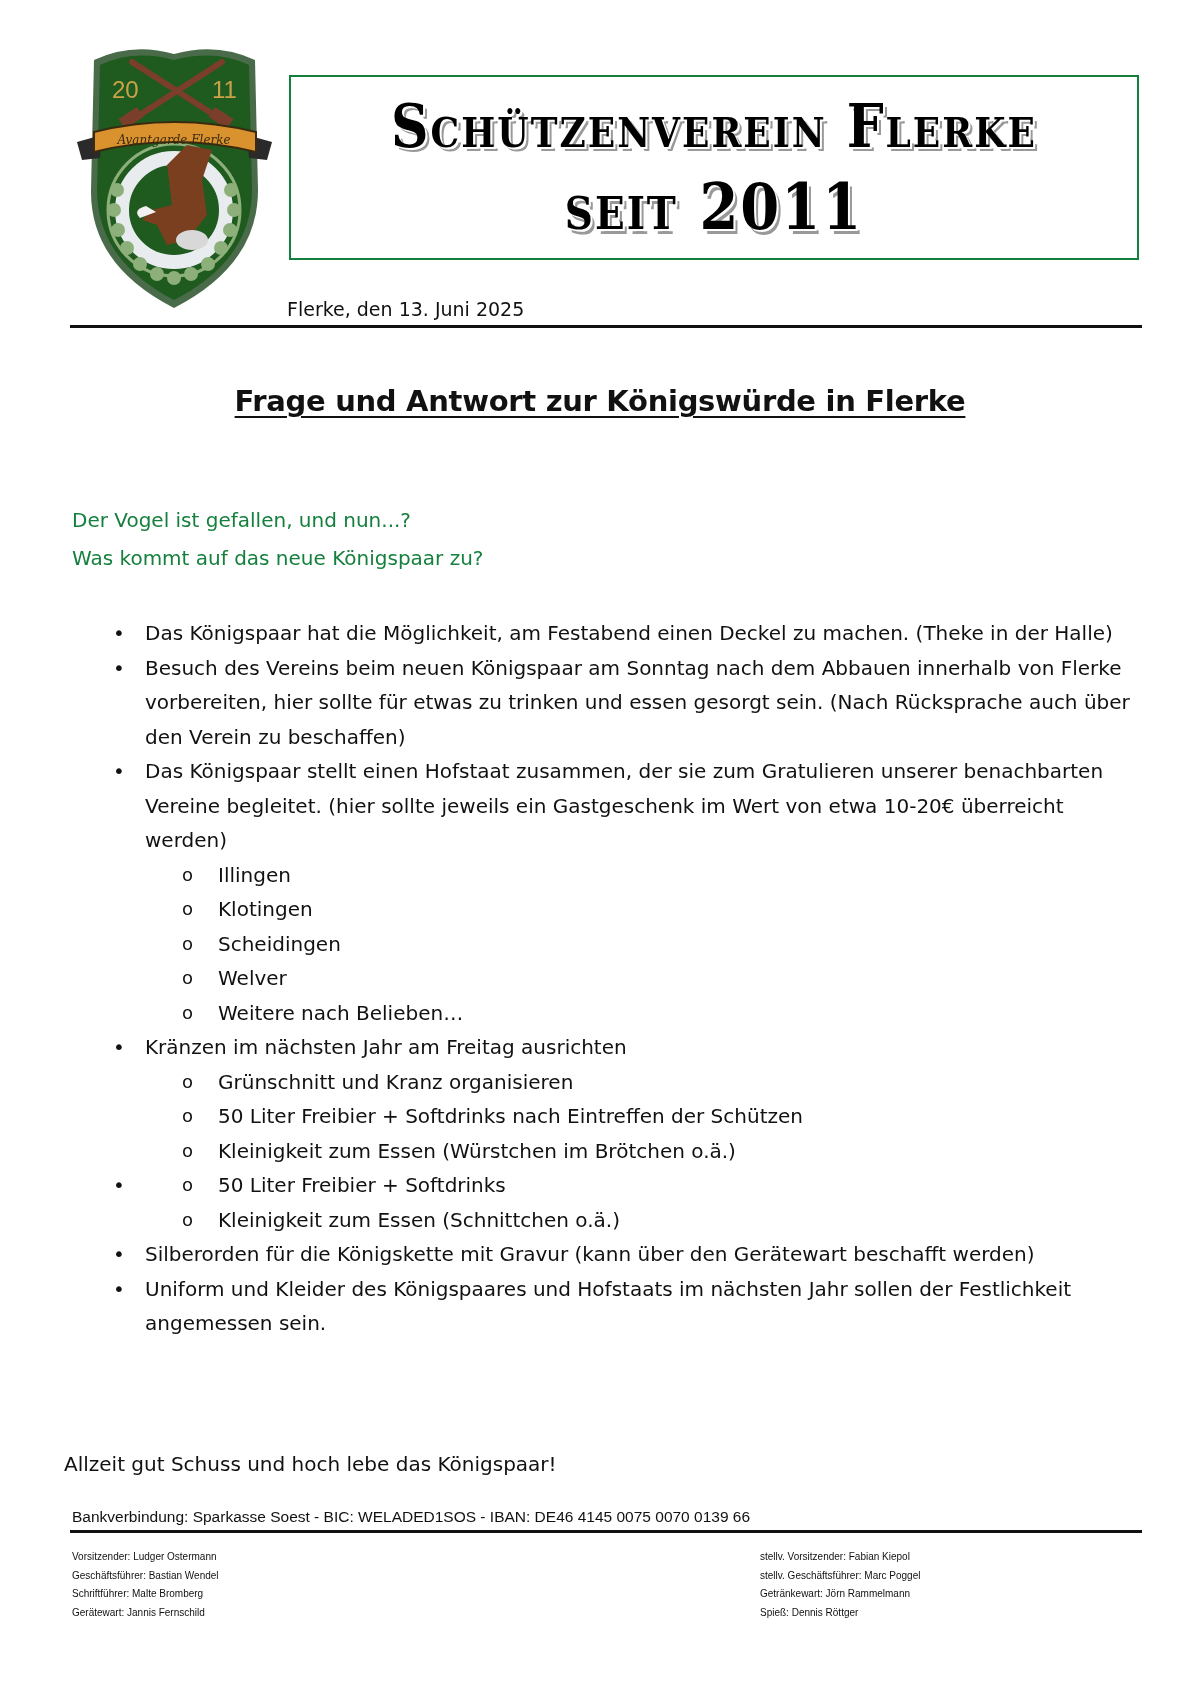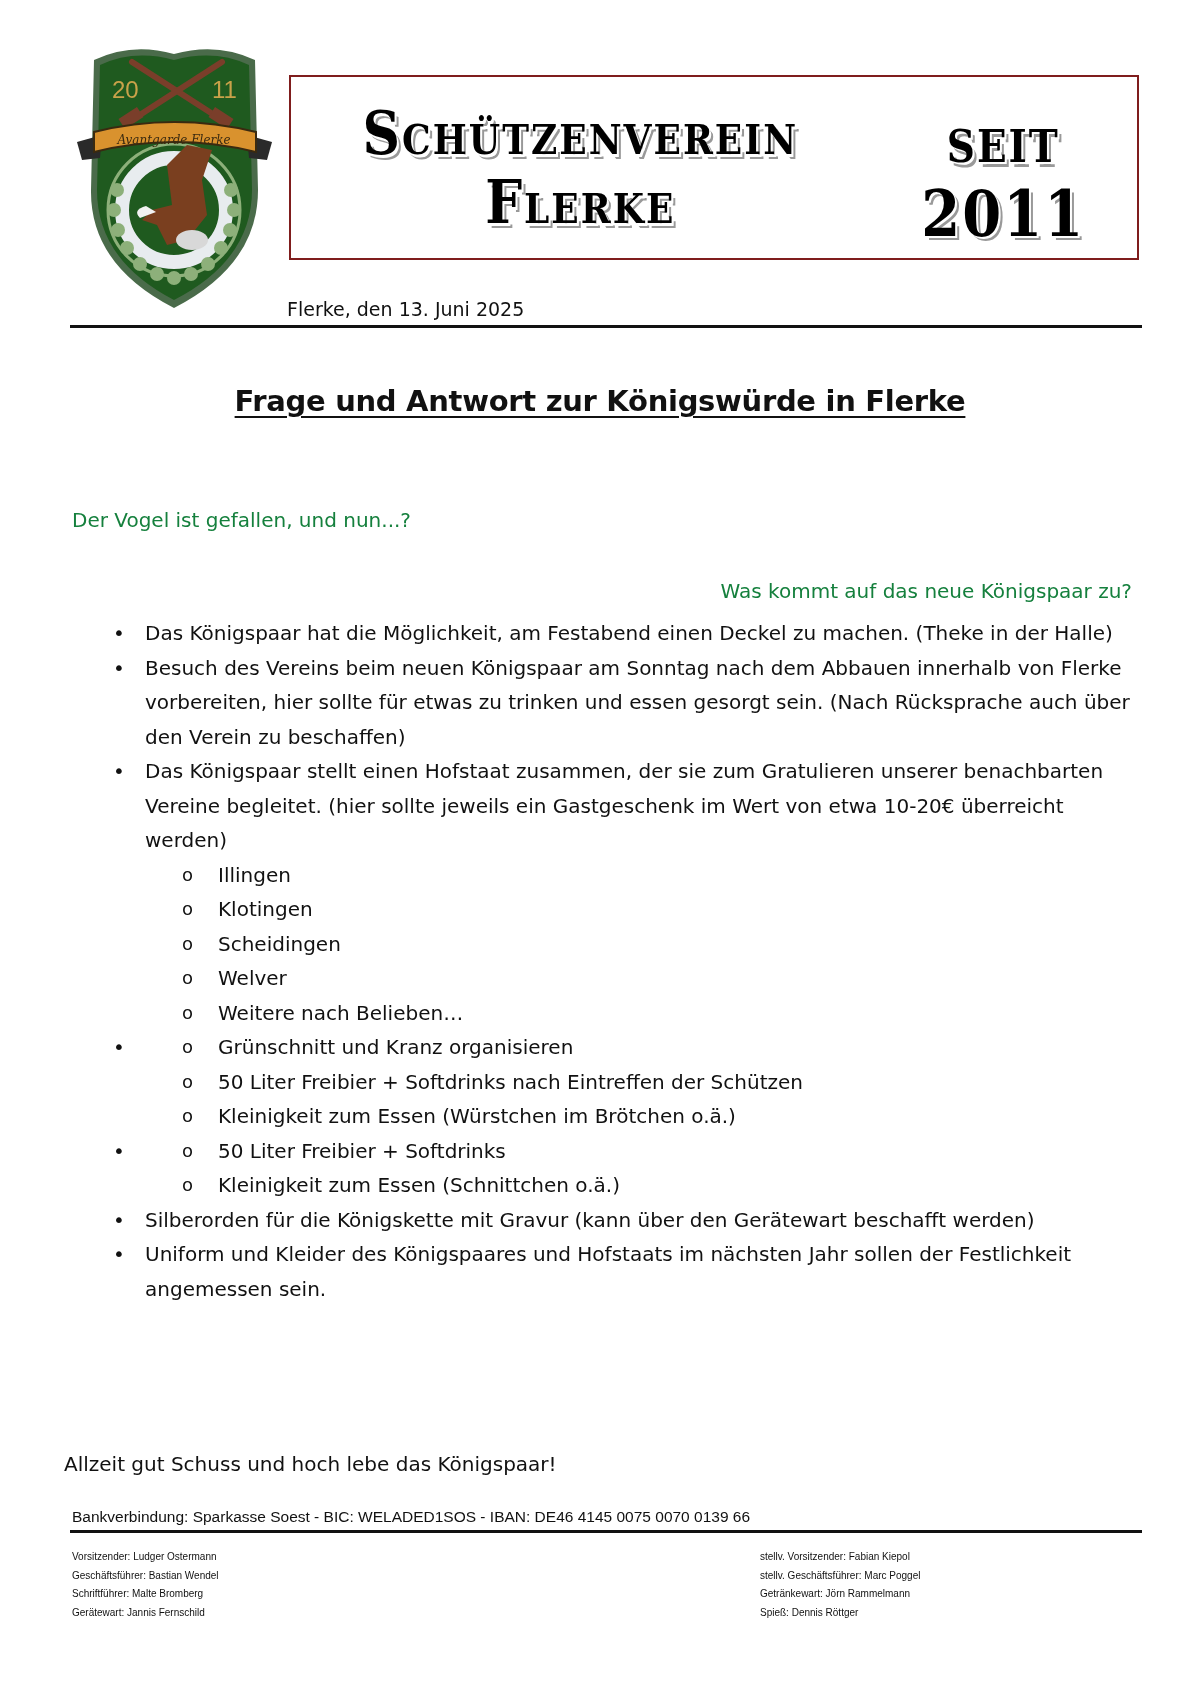--- a/index.html
+++ b/index.html
@@ -1,34 +1,34 @@
 <!DOCTYPE html>
 <html><head>
   <meta charset="utf-8">
   <style>
     html, body { margin: 0; padding: 0; background: #ffffff; }
     body { width: 1200px; height: 1696px; position: relative; overflow: hidden; color: #111; font-family: "Liberation Sans", sans-serif; }
 
     
     .logo { position: absolute; left: 72px; top: 40px; width: 205px; height: 275px; }
-    .title-box { position: absolute; left: 289px; top: 75px; width: 850px; height: 185px; border: 2px solid #7f1d1d; box-sizing: border-box; display: flex; flex-direction: row; align-items: center; justify-content: center; }
+    .title-box { position: absolute; left: 289px; top: 75px; width: 850px; height: 185px; border: 2px solid #15803d; box-sizing: border-box; display: flex; flex-direction: column; align-items: center; justify-content: center; }
     .title-line { font-family: "DejaVu Serif", serif; font-weight: bold; color: #000; letter-spacing: 2px; text-shadow: 2px 2px 0 #fff, 4px 4px 0 #999; line-height: 1.15; text-align: center; }
     .title-line.l1 { font-size: 52px; font-variant: small-caps; transform: scaleY(1.15); }
     .title-line.l2 { font-size: 56px; font-variant: small-caps; margin-top: 18px; transform: scaleY(1.15); }
     .date { position: absolute; left: 287px; top: 298px; font-family: "DejaVu Sans", sans-serif; font-size: 19px; color: #111; }
     .rule-top { position: absolute; left: 70px; top: 325px; width: 1072px; height: 3px; background: #111; }
 
     
     .heading { position: absolute; left: 0; width: 1200px; top: 384px; text-align: center; }
     .heading span { font-family: "DejaVu Sans", sans-serif; font-weight: bold; font-size: 29px; text-decoration: underline; text-decoration-thickness: 2px; text-underline-offset: 5px; color: #111; letter-spacing: -0.3px; }
 
     
     .body-text { position: absolute; left: 72px; width: 1060px; font-family: "DejaVu Sans", sans-serif; font-size: 20px; color: #15803d; }
     .p1 { top: 508px; }
-    .p2 { top: 579px; text-align: right; }
+    .p2 { top: 546px; }
     .list { position: absolute; left: 72px; top: 616px; width: 1070px; font-family: "DejaVu Sans", sans-serif; font-size: 20px; color: #111; line-height: 34.5px; margin: 0; padding: 0; list-style: none; }
     .li { position: relative; padding-left: 73px; }
     .li .bullet { position: absolute; left: 37px; top: 0; width: 20px; text-align: center; font-size: 20px; }
     .sub { margin: 0; padding: 0; list-style: none; }
     .sli { position: relative; padding-left: 146px; margin-left: -73px; }
     .sli .circle { position: absolute; left: 110px; top: 0; font-size: 18px; }
 
     .closing { position: absolute; left: 64px; top: 1452px; font-family: "DejaVu Sans", sans-serif; font-size: 20px; color: #111; }
 
     
@@ -120,20 +120,21 @@
     <ul class="sub">
       <li class="sli"><span class="circle">o</span><span>Illingen</span></li>
       <li class="sli"><span class="circle">o</span><span>Klotingen</span></li>
       <li class="sli"><span class="circle">o</span><span>Scheidingen</span></li>
       <li class="sli"><span class="circle">o</span><span>Welver</span></li>
       <li class="sli"><span class="circle">o</span><span>Weitere nach Belieben…</span></li>
     </ul>
   </li>
   <li class="li">
     <span class="bullet">•</span>
+    <span>Kränzen im nächsten Jahr am Freitag ausrichten</span>
     <ul class="sub">
       <li class="sli"><span class="circle">o</span><span>Grünschnitt und Kranz organisieren</span></li>
       <li class="sli"><span class="circle">o</span><span>50 Liter Freibier + Softdrinks nach Eintreffen der Schützen</span></li>
       <li class="sli"><span class="circle">o</span><span>Kleinigkeit zum Essen (Würstchen im Brötchen o.ä.)</span></li>
     </ul>
   </li>
   <li class="li">
     <span class="bullet">•</span>
     <ul class="sub">
       <li class="sli"><span class="circle">o</span><span>50 Liter Freibier + Softdrinks</span></li>

